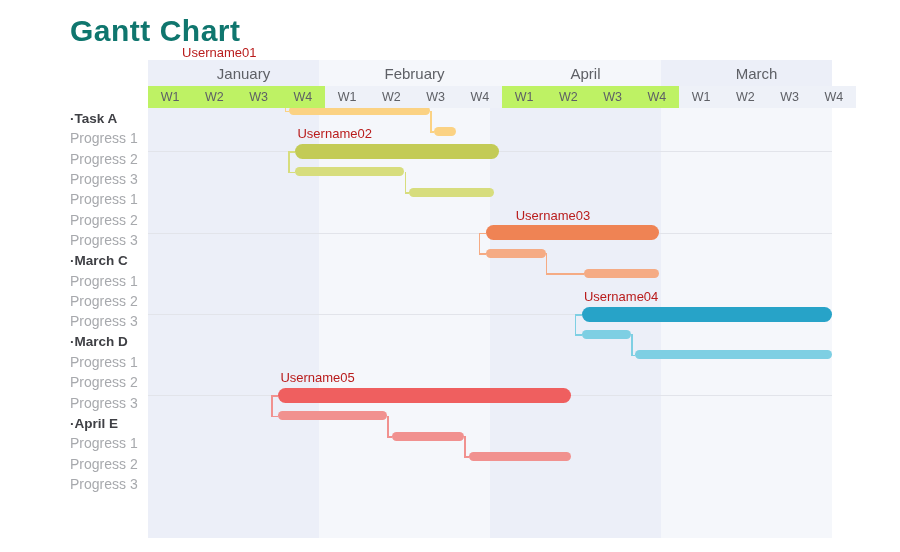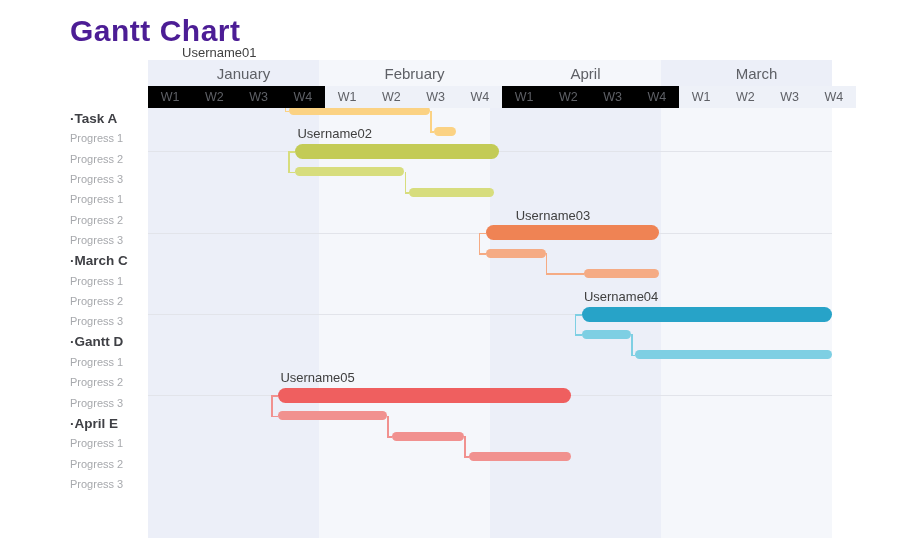--- a/index.html
+++ b/index.html
@@ -11,21 +11,21 @@
   }
   #root { position: relative; width: 900px; height: 552px; }
 
   
   #title {
     position: absolute;
     left: 70px; top: 14px;
     font-size: 30px;
     font-weight: bold;
     letter-spacing: 0.5px;
-    color: #4c1d95;
+    color: #0f766e;
   }
 
   
   #grid {
     position: absolute;
     left: 148px; top: 60px;
     width: 684px; height: 478px;
   }
   .monthband {
     position: absolute; top: 0; bottom: 0;
@@ -43,42 +43,42 @@
   .month-cell {
     flex: 1 1 0;
     display: flex; align-items: center; justify-content: center;
     font-size: 15px; color: #5e6066; padding-left: 20px;
   }
   #hdr-weeks {
     position: absolute;
     left: 148px; top: 86px;
     width: 708px; height: 22px;
     display: flex;
-    background: #000000;
+    background: #bef264;
   }
   .wk-month {
     flex: 1 1 0; display: flex;
   }
   .wk-month.alt { background: #eef1f8; }
   .wk-cell {
     flex: 1 1 0;
     display: flex; align-items: center; justify-content: center;
     font-size: 12.5px; color: #5e6066;
   }
 
   
   #labels { position: absolute; left: 0; top: 108px; width: 127px; }
   .lbl-row {
     height: 20.333px;
     display: flex; align-items: center;
     padding-left: 70px;
     white-space: nowrap;
   }
   .lbl-task { font-size: 13.5px; font-weight: bold; color: #3f4045; }
-  .lbl-prog { font-size: 11px; color: #a7a9ad; }
+  .lbl-prog { font-size: 14px; color: #a7a9ad; }
 
   
   .row-sep {
     position: absolute; left: 0; width: 684px;
     height: 1px; background: #e2e4ea;
   }
 
   
   .bar {
     position: absolute;
@@ -86,21 +86,21 @@
   }
   .bar.main { height: 15px; }
   .bar.sub  { height: 9px; }
   .conn-v { position: absolute; width: 1.5px; }
   .conn-h { position: absolute; height: 1.5px; }
 
   
   .uname {
     position: absolute;
     font-size: 13px;
-    color: #404040;
+    color: #b91c1c;
     white-space: nowrap;
   }
 </style>
 </head>
 <body>
 
 <div id="root">
 
   <div id="title">Gantt Chart</div>
 
@@ -201,21 +201,21 @@
       <div class="lbl-row lbl-prog">Progress 1</div>
       <div class="lbl-row lbl-prog">Progress 2</div>
       <div class="lbl-row lbl-prog">Progress 3</div>
       <div class="lbl-row lbl-prog">Progress 1</div>
       <div class="lbl-row lbl-prog">Progress 2</div>
       <div class="lbl-row lbl-prog">Progress 3</div>
       <div class="lbl-row lbl-task">·March C</div>
       <div class="lbl-row lbl-prog">Progress 1</div>
       <div class="lbl-row lbl-prog">Progress 2</div>
       <div class="lbl-row lbl-prog">Progress 3</div>
-      <div class="lbl-row lbl-task">·Gantt D</div>
+      <div class="lbl-row lbl-task">·March D</div>
       <div class="lbl-row lbl-prog">Progress 1</div>
       <div class="lbl-row lbl-prog">Progress 2</div>
       <div class="lbl-row lbl-prog">Progress 3</div>
       <div class="lbl-row lbl-task">·April E</div>
       <div class="lbl-row lbl-prog">Progress 1</div>
       <div class="lbl-row lbl-prog">Progress 2</div>
       <div class="lbl-row lbl-prog">Progress 3</div>
     </div>
 
 <div class="uname" style="left: 182.062px; top: 45.1665px;">Username01</div>

